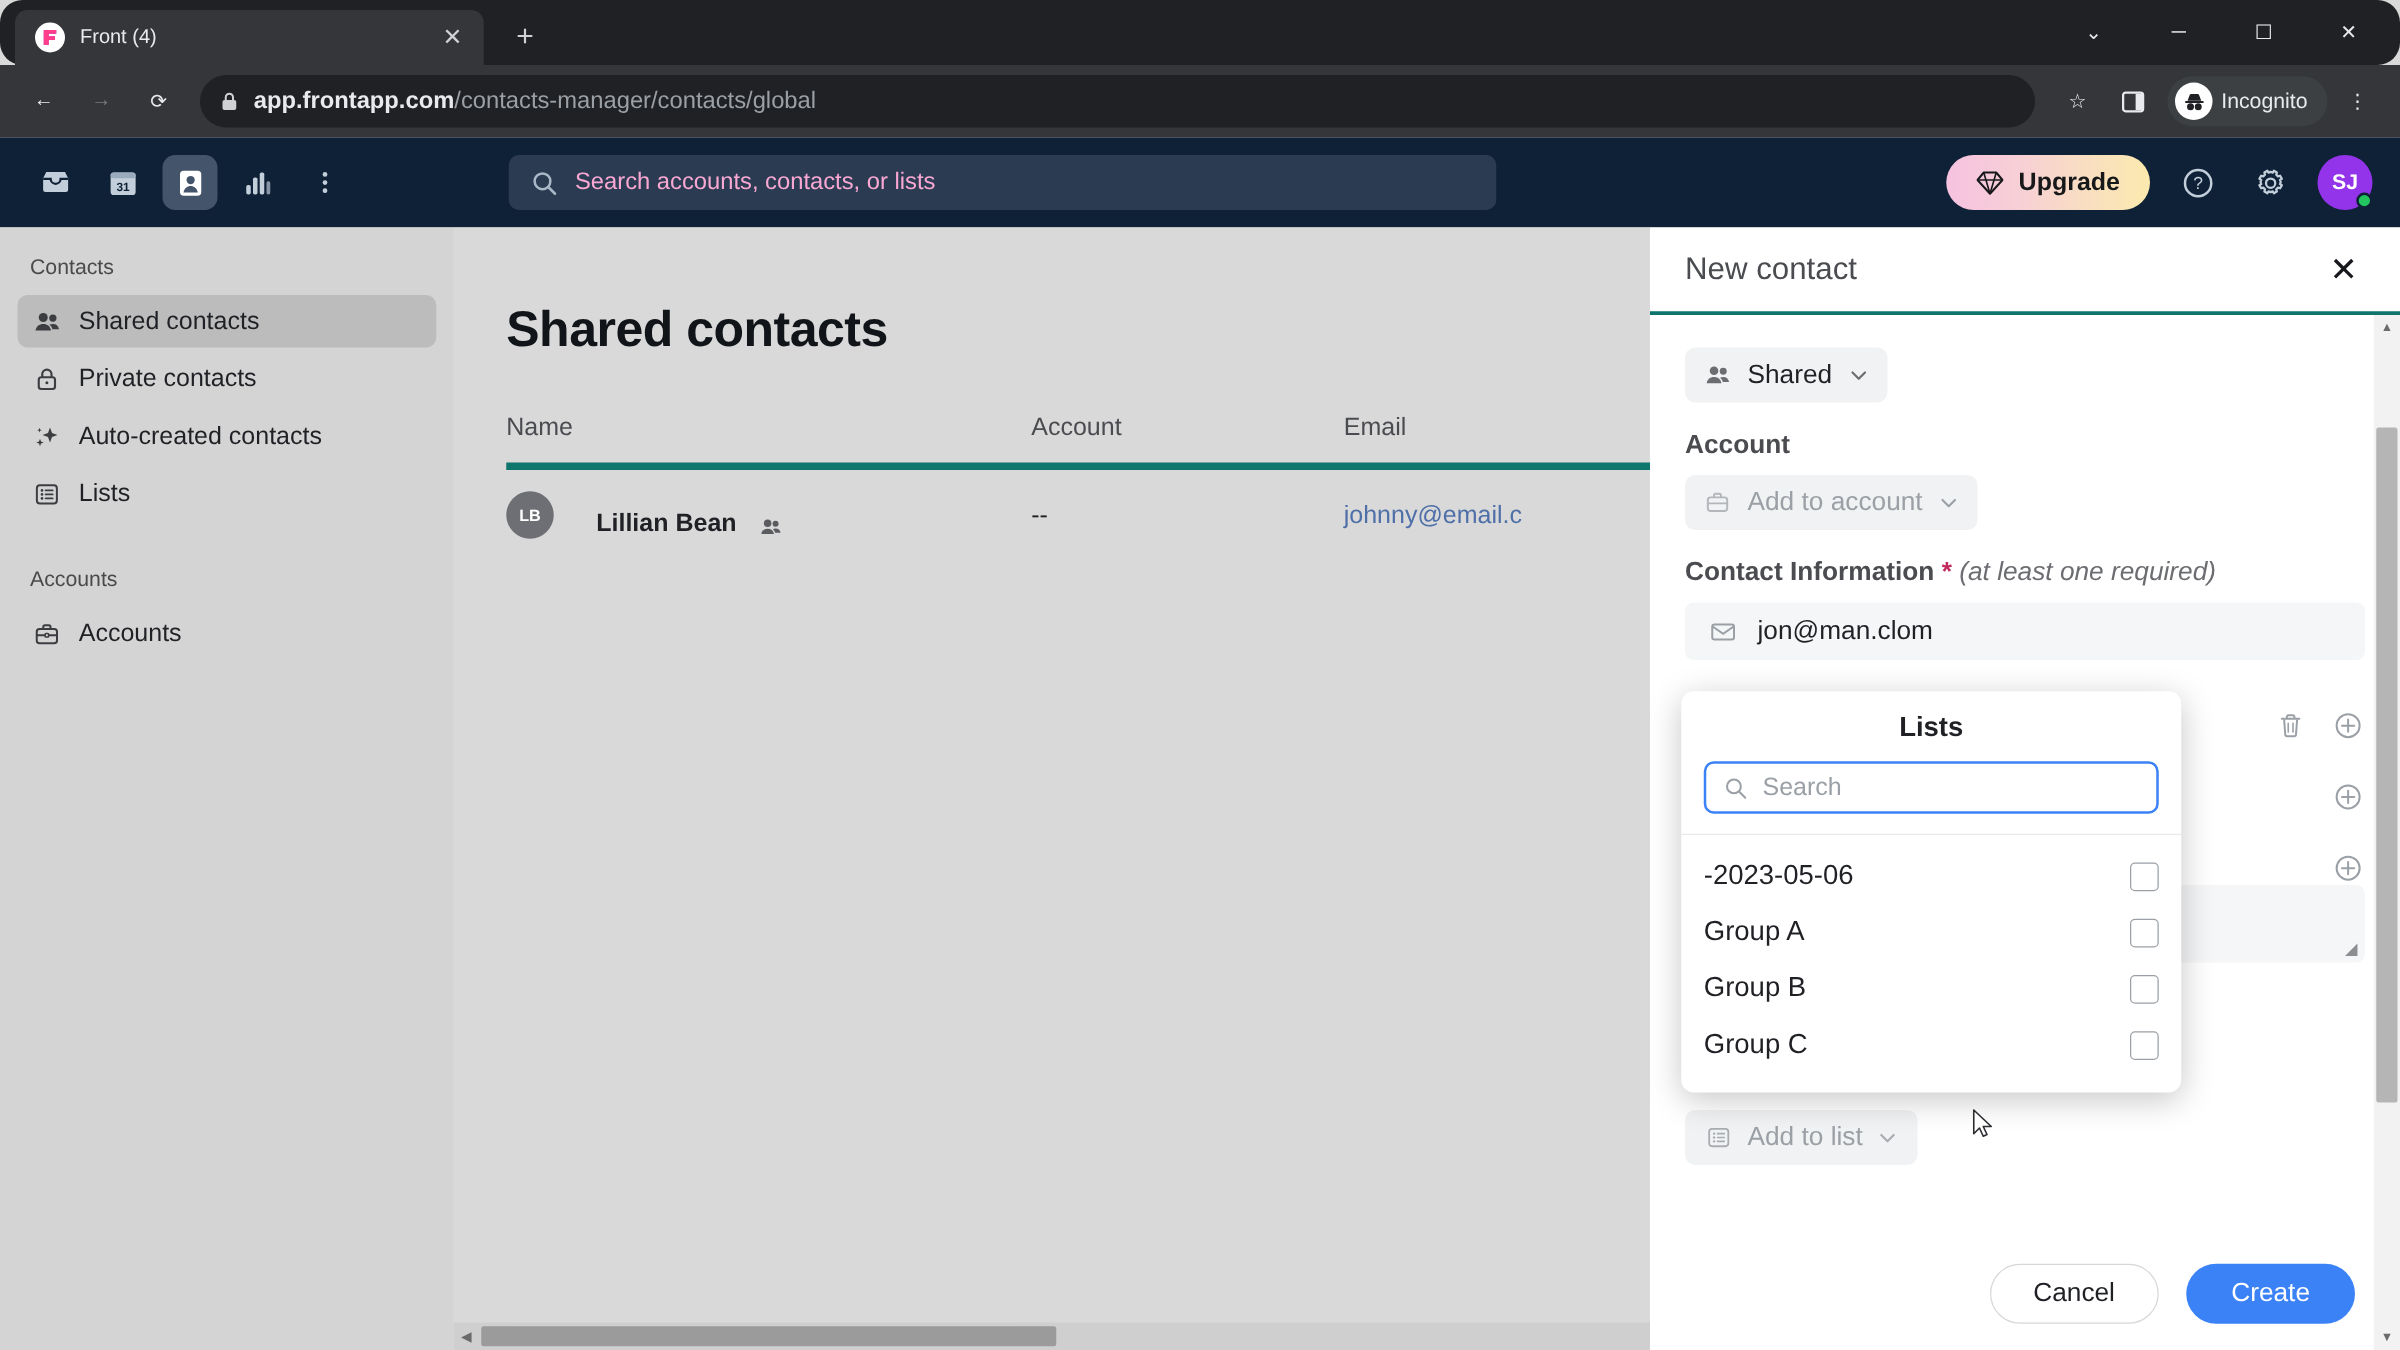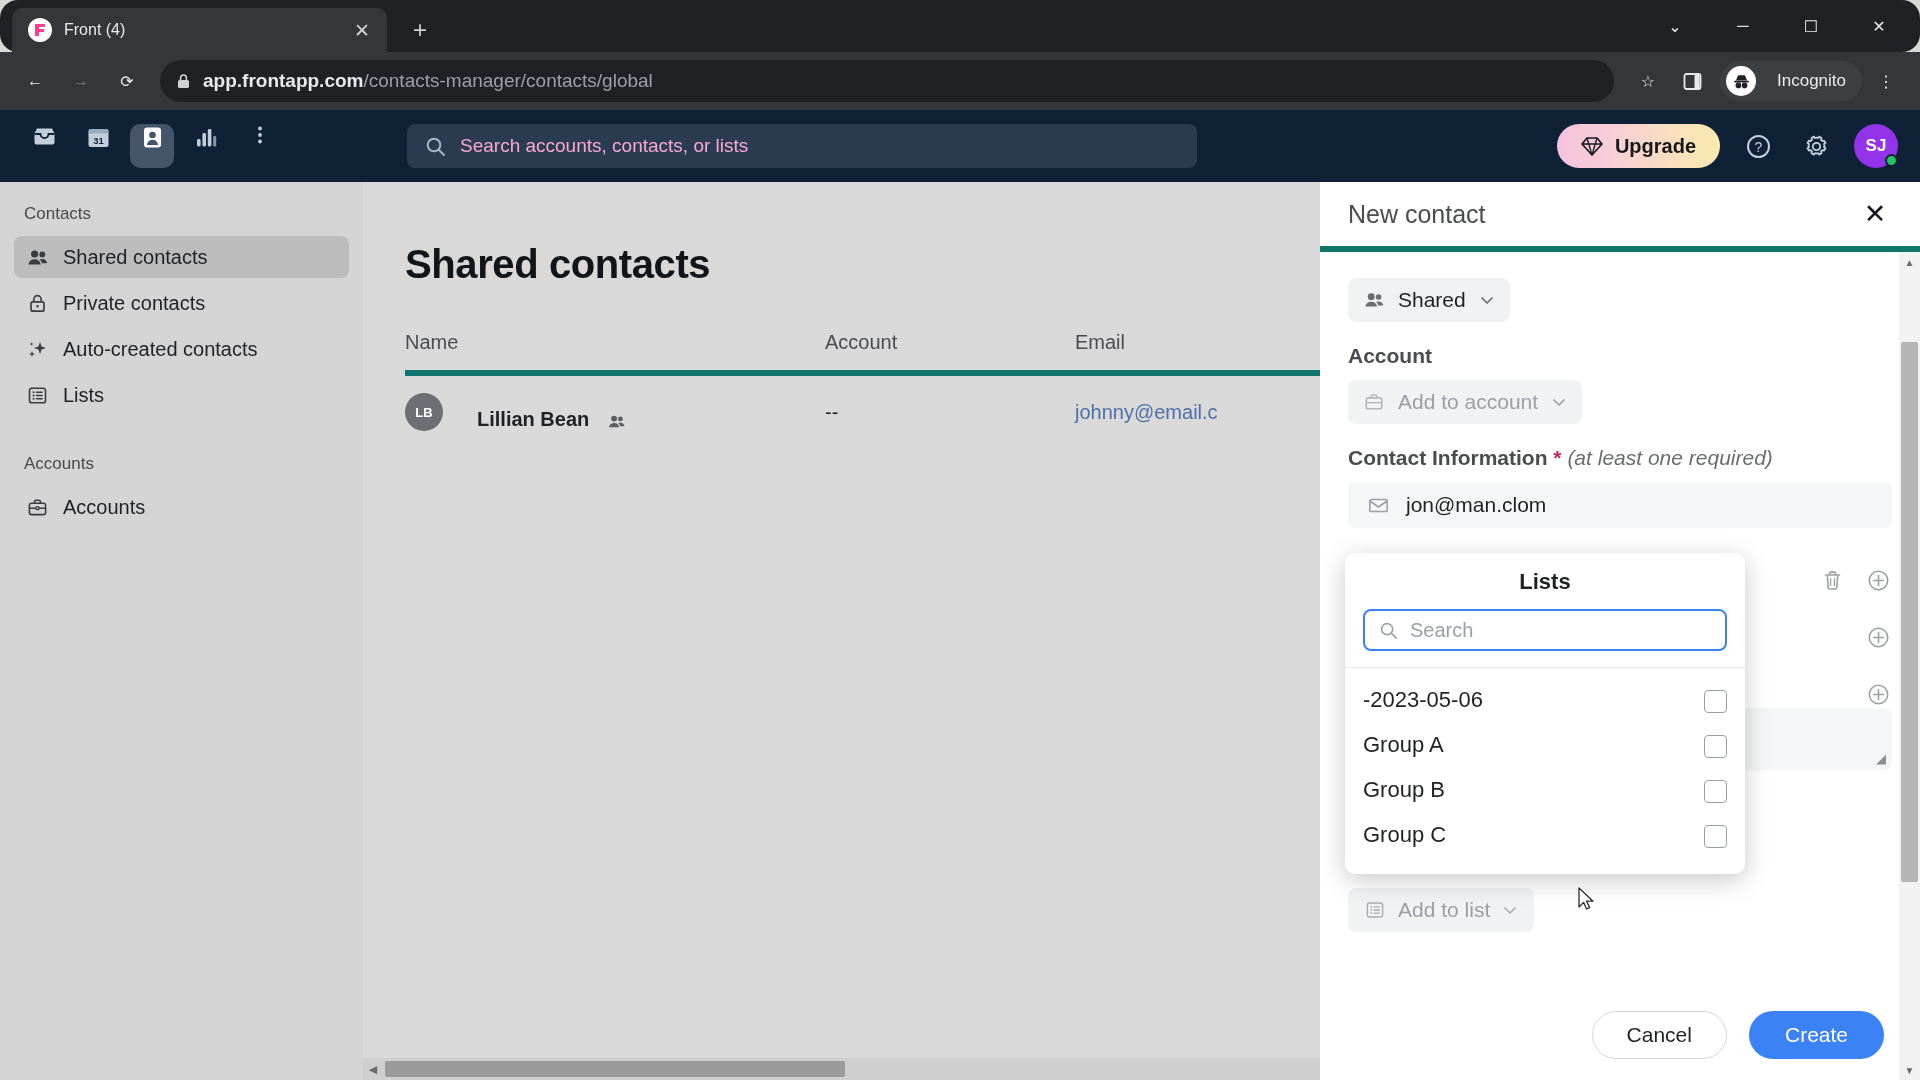--- a/index.html
+++ b/index.html
@@ -47,35 +47,35 @@
     flex: 1; height: 42px; background: #202124; border-radius: 21px;
     display: flex; align-items: center; padding: 0 16px; gap: 12px;
     margin: 0 10px 0 8px;
   }
   .omnibox-url { font-size: 19px; color: #9aa0a6; white-space: nowrap; }
   .omnibox-url b { color: #e8eaed; font-weight: 700; }
   .tool-icon { width: 40px; height: 40px; display: flex; align-items: center;
     justify-content: center; color: #e8eaed; border-radius: 50%; flex: none; }
   .incognito-chip {
     height: 40px; background: #3c4043; border-radius: 20px; display: flex;
-    align-items: center; gap: 21px; padding: 0 16px 0 6px; margin-left: 4px;
+    align-items: center; gap: 7px; padding: 0 16px 0 6px; margin-left: 4px;
   }
   .incognito-chip span { color: #e8eaed; font-size: 17px; }
   .ic-glyph { width: 30px; height: 30px; border-radius: 50%; background: #fff;
     display: flex; align-items: center; justify-content: center; }
 
   
   .app { position: absolute; top: 110px; left: 0; width: 1920px; height: 970px; }
   .app-header {
     height: 72px; background: #0f2136; display: flex; align-items: center;
     padding: 0 22px;
   }
   .nav-icons { display: flex; align-items: center; gap: 10px; }
   .nav-icon { width: 44px; height: 44px; border-radius: 10px; display: flex;
-    justify-content: center; color: #d946ef; }
+    align-items: center; justify-content: center; color: #d946ef; }
   .nav-icon.active { background: #44546b; }
   .nav-icon.active .glyph { color: #ffffff; }
   .app-search {
     width: 790px; height: 44px; background: #2b3c52; border-radius: 8px;
     display: flex; align-items: center; gap: 14px; padding: 0 18px;
     margin-left: 125px;
   }
   .app-search span { color: #f9a8d4; font-size: 19px; }
   .app-header-right { margin-left: auto; display: flex; align-items: center; gap: 18px; }
   .upgrade-btn {
@@ -131,21 +131,21 @@
   .hscroll { position: absolute; left: 0; bottom: 0; width: 100%; height: 22px;
     background: #cfcfcf; display: flex; align-items: center; }
   .hscroll-arrow { width: 20px; text-align: center; font-size: 11px; color: #6b6b6b; }
   .hscroll-thumb { height: 16px; background: #9b9b9b; border-radius: 2px;
     width: 460px; margin-left: 2px; }
 
   
   .panel { width: 600px; background: #ffffff; flex: none; position: relative;
     display: flex; flex-direction: column; }
   .panel-head { height: 70px; display: flex; align-items: center; padding: 0 28px;
-    border-bottom: 6px solid #0f766e; }
+    border-bottom: 3px solid #0f766e; }
   .panel-title { font-size: 25px; color: #4a4c50; }
   .panel-close { margin-left: auto; width: 34px; height: 34px; display: flex;
     align-items: center; justify-content: center; color: #16181c; font-size: 27px; }
   .panel-body { flex: 1; padding: 26px 28px 0 28px; position: relative; }
   .chip {
     height: 44px; background: #f1f2f3; border-radius: 8px; display: inline-flex;
     align-items: center; gap: 13px; padding: 0 15px; font-size: 21px; color: #1f2125;
   }
   .chip.muted { color: #9aa0a6; }
   .field-label { font-size: 21px; color: #4a4c50; font-weight: 600; margin: 22px 0 12px; }

